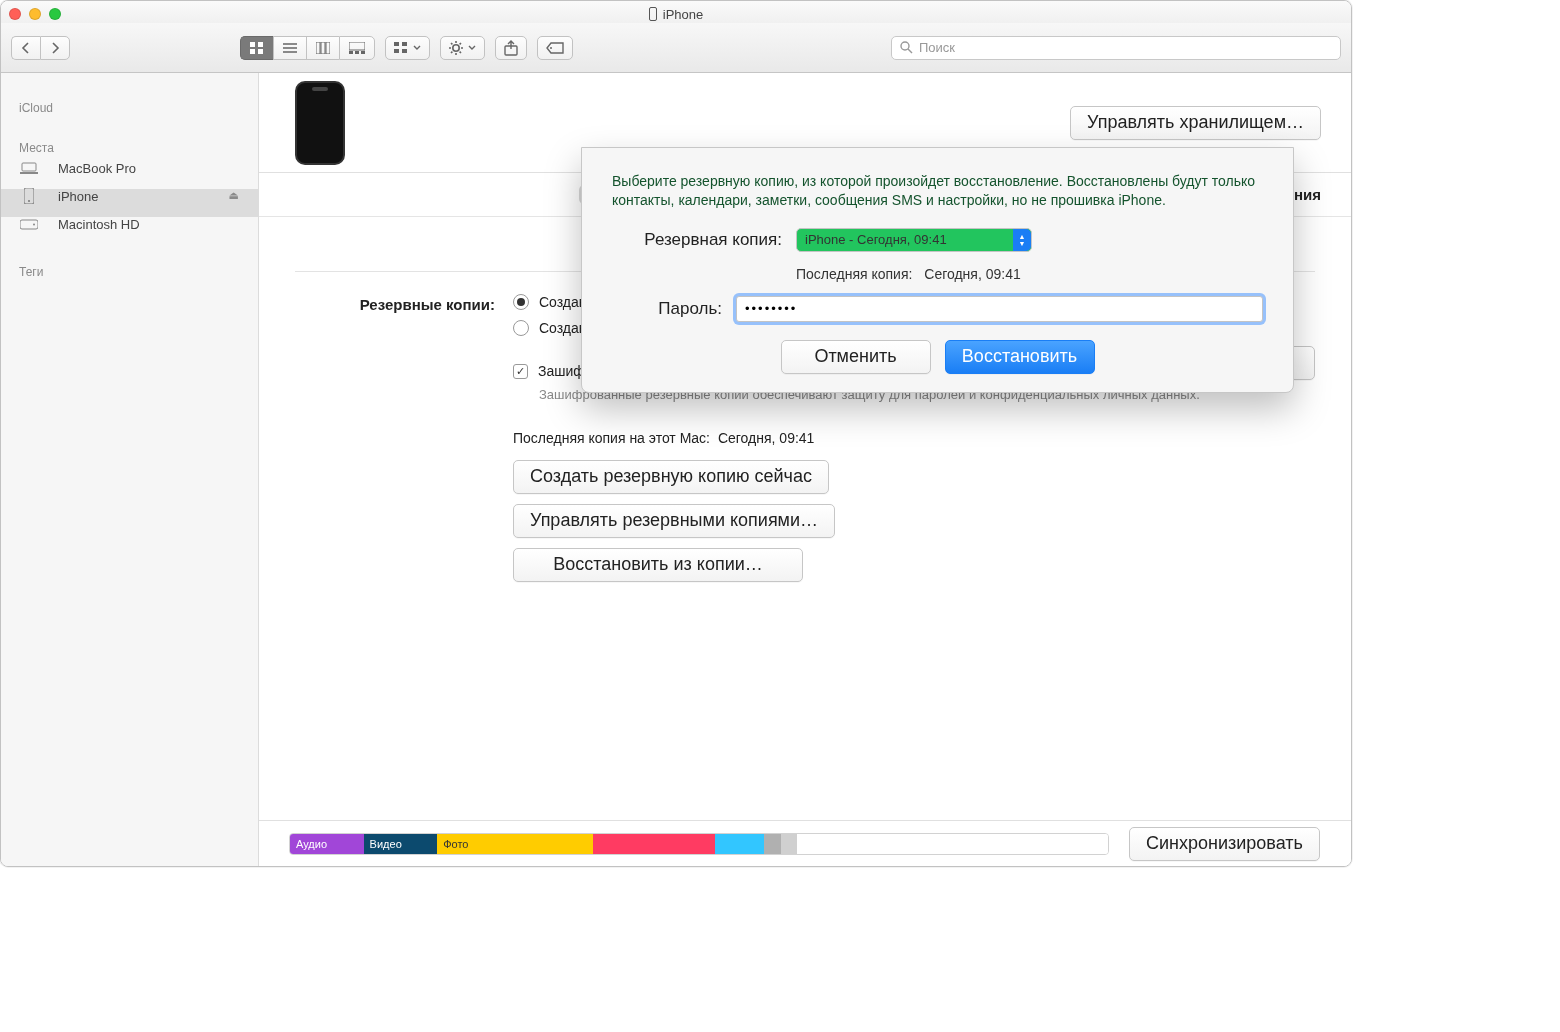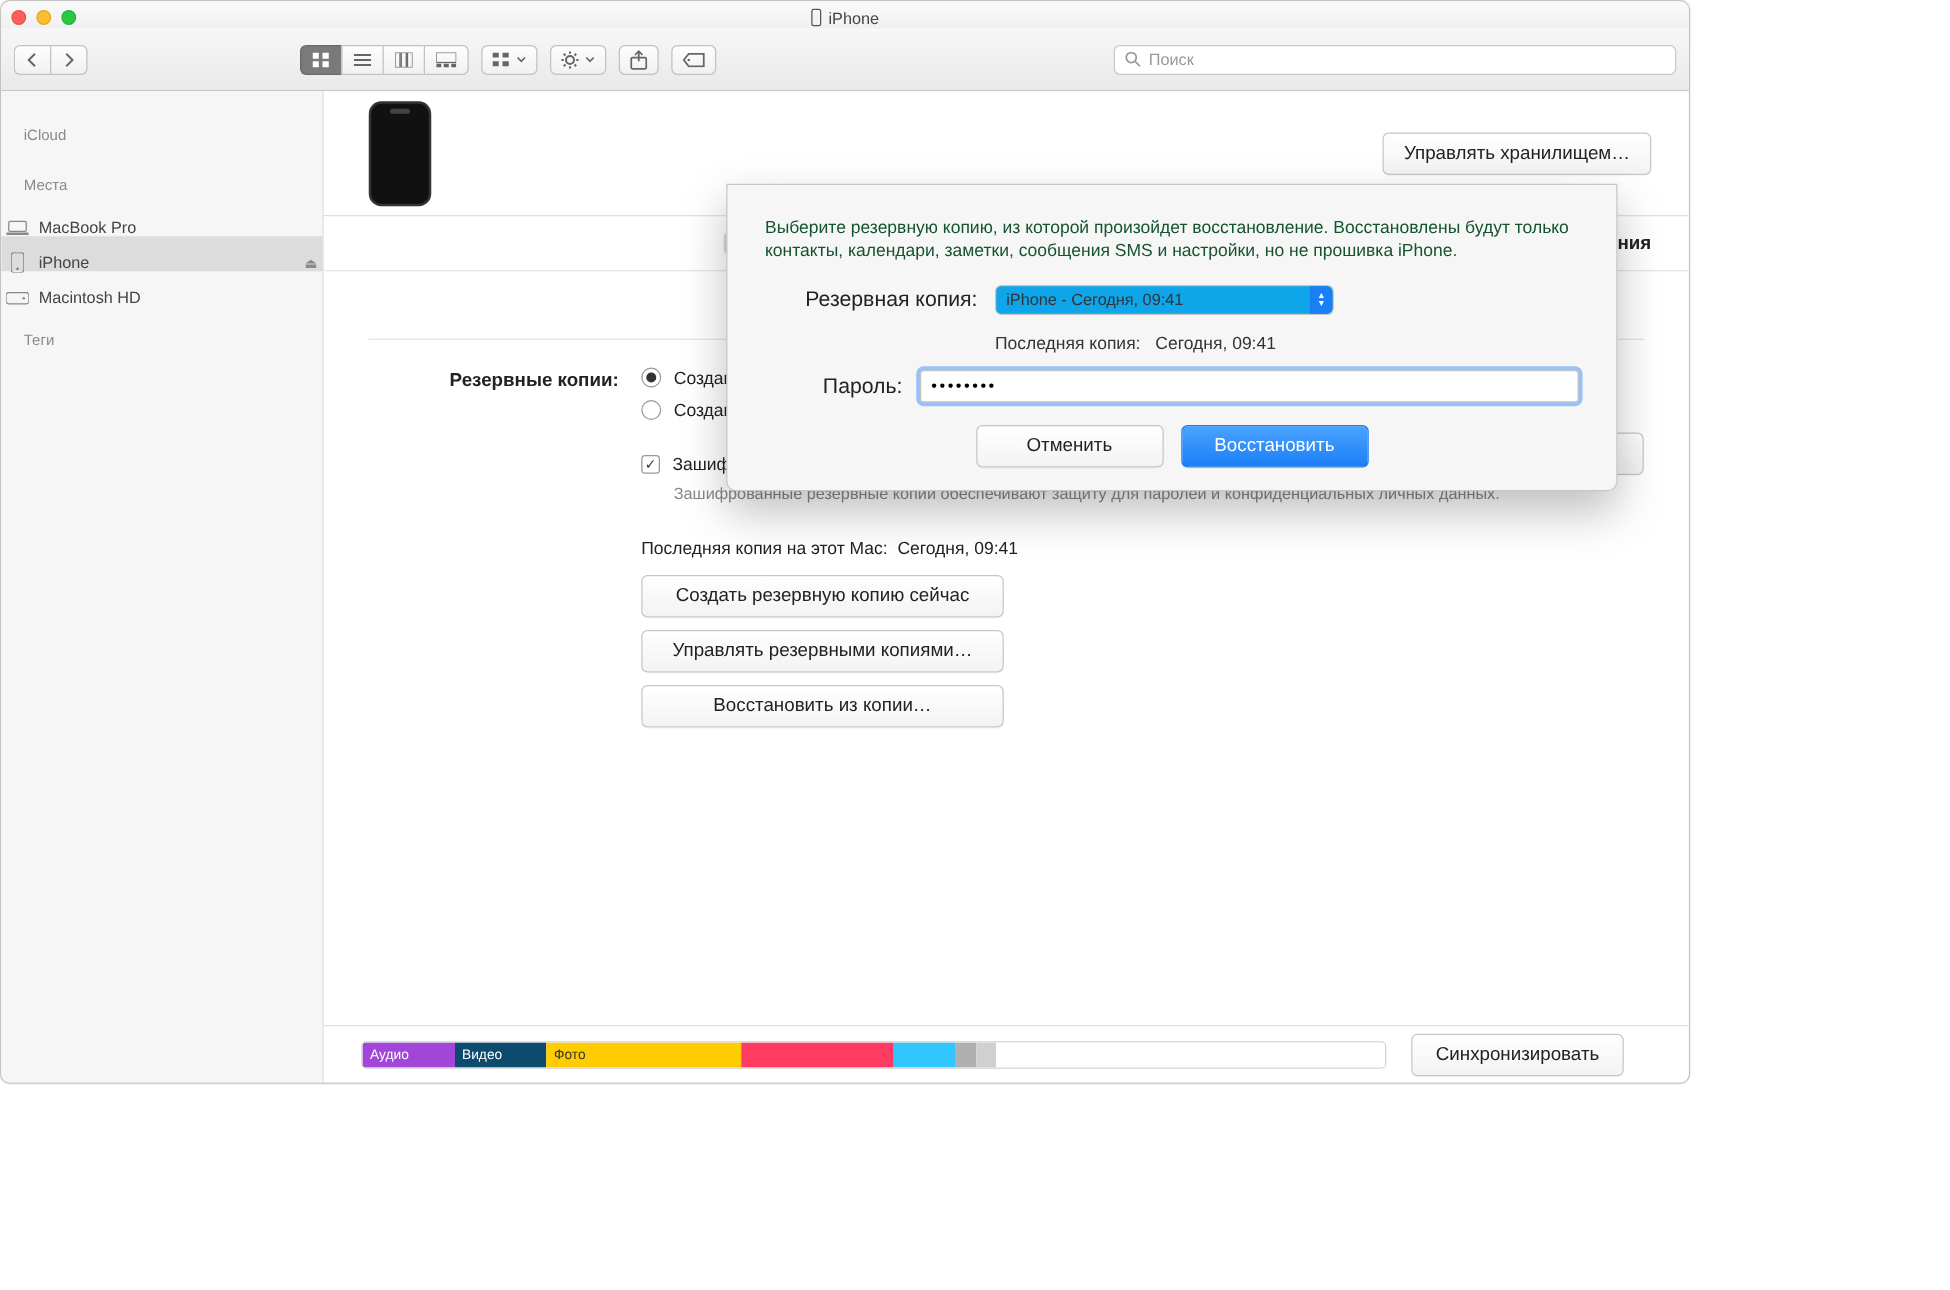--- a/index.html
+++ b/index.html
@@ -20,55 +20,55 @@
   .seg { padding:0 9px; border-right:0;}
   .seg:first-child{border-top-left-radius:5px;border-bottom-left-radius:5px}
   .seg:last-child{border-right:1px solid #c2c2c2;border-top-right-radius:5px;border-bottom-right-radius:5px}
   .seg.active{background:#7a7a7a;color:#fff;border-color:#6a6a6a}
   .spacer{flex:1}
   .search { width:450px; height:24px; border:1px solid #c8c8c8; border-radius:5px; background:#fff; display:flex; align-items:center; padding:0 8px; color:#999;}
   
   .body { display:flex; height:calc(100% - 72px); }
   .sidebar { width:258px; background:#f6f6f6; border-right:1px solid #dcdcdc; padding-top:12px; font-size:13px;}
   .side-head { color:#8a8a8a; font-size:12px; padding:6px 18px; }
-  .side-item { height:28px; display:flex; align-items:flex-end; gap:8px; padding:0 4px; color:#444; cursor:default;}
+  .side-item { height:28px; display:flex; align-items:flex-start; gap:20px; padding:0 19px; color:#444; cursor:default;}
   .side-item.selected { background:#dcdcdc; }
   .sic { width:18px; height:14px; display:flex; align-items:center; justify-content:center; color:#777; }
   .eject { margin-left:auto; font-size:11px; color:#8a8a8a;}
   .content { flex:1; position:relative; overflow:hidden; background:#fff;}
   .topstrip { height:100px; border-bottom:1px solid #e0e0e0; display:flex; align-items:center; padding:0 30px; gap:20px;}
   .devimg { width:50px; height:84px; border:2px solid #333; border-radius:10px; background:#111; position:relative; margin-left:6px;}
   .devimg::after{content:"";position:absolute;left:50%;top:4px;width:16px;height:4px;margin-left:-8px;background:#444;border-radius:2px}
   .manage-storage { margin-left:auto; }
   .tabbar { height:44px; border-bottom:1px solid #e5e5e5; display:flex; align-items:center; gap:34px; padding:0 30px 0 320px; font-size:15px; font-weight:600; color:#222;}
   .tabbar .chip { background:#d8d8d8; border-radius:5px; padding:2px 10px; font-weight:500; font-size:13px; color:#333; min-width:18px; text-align:center;}
   .main-pane { padding:20px 36px 0 36px; }
   .row { display:flex; align-items:flex-start; gap:18px; margin-bottom:24px;}
   .rowlabel { width:200px; text-align:right; font-weight:700; font-size:15px; color:#222; padding-top:2px;}
   .rowbody { flex:1; font-size:14px; color:#222;}
   .radio { display:flex; align-items:center; gap:10px; margin-bottom:10px;}
   .rcircle{width:16px;height:16px;border:1px solid #999;border-radius:50%;display:flex;align-items:center;justify-content:center;background:#fff}
   .rcircle.on::after{content:"";width:8px;height:8px;border-radius:50%;background:#333}
   .chk { display:flex; align-items:center; gap:10px; margin-top:16px;}
   .cbox{width:15px;height:15px;border:1px solid #999;border-radius:3px;background:#fff;display:flex;align-items:center;justify-content:center;font-size:11px;color:#333}
   .hint { color:#888; font-size:13px; margin-left:26px; margin-top:6px; line-height:1.35;}
-  .btn { height:26px; padding:16px 16px; background:linear-gradient(#fff,#f3f3f3); border:1px solid #c6c6c6; border-radius:5px; font-size:15px; color:#222; display:inline-flex; align-items:center; justify-content:center; box-shadow:0 1px 0 rgba(0,0,0,.03);}
+  .btn { height:26px; padding:16px 16px; background:linear-gradient(#fff,#f3f3f3); border:1px solid #c6c6c6; border-radius:5px; font-size:18px; color:#222; display:inline-flex; align-items:center; justify-content:center; box-shadow:0 1px 0 rgba(0,0,0,.03);}
   .btn-wide{min-width:290px;justify-content:center;margin-bottom:10px;display:flex}
   .btn-primary { background:linear-gradient(#4aa3ff,#1a7ef5); color:#fff; border-color:#1a7ef5;}
   hr.sep{border:0;border-top:1px solid #e3e3e3;margin:18px 0 22px}
   
   .bottom { position:absolute; bottom:0; left:0; right:0; height:46px; border-top:1px solid #e0e0e0; display:flex; align-items:center; padding:0 18px 0 30px; gap:20px;}
   .usage { flex:1; max-width:820px; height:22px; border:1px solid #d2d2d2; border-radius:4px; overflow:hidden; display:flex; font-size:11px; color:#fff;justify-content:center;}
   .useg{display:flex;align-items:center;padding-left:6px}
   
   .modal { position:absolute; top:74px; left:322px; width:713px; background:#f6f6f6; border:1px solid #c7c7c7; border-radius:0 0 8px 8px; box-shadow:0 16px 36px rgba(0,0,0,.25); padding:24px 30px 18px 30px;}
   .modal p.lead { font-size:14px; color:#14532d; line-height:1.35; margin-bottom:18px;}
   .mrow { display:flex; align-items:center; margin-bottom:14px; gap:14px;}
   .mlabel { width:170px; text-align:right; font-size:17px; color:#222;}
-  .popup { flex:0 0 auto; width:271px; height:24px; border:1px solid #c4c4c4; border-radius:5px; background:#0ea5e9; display:flex; align-items:center; padding:0 8px; position:relative; font-size:13px;}
+  .popup { flex:0 0 auto; width:236px; height:24px; border:1px solid #c4c4c4; border-radius:5px; background:#22c55e; display:flex; align-items:center; padding:0 8px; position:relative; font-size:13px;}
   .popup .caps { position:absolute; right:0; top:0; bottom:0; width:18px; background:#1a7ef5; border-top-right-radius:5px; border-bottom-right-radius:5px; display:flex; flex-direction:column; align-items:center; justify-content:center; color:#fff; font-size:7px; line-height:7px;}
   .pwfield { flex:1; height:26px; border:1px solid #c4c4c4; border-radius:3px; background:#fff; padding:0 8px; font-size:13px; letter-spacing:2px; box-shadow:0 0 0 3px rgba(72,150,255,.55); outline:none;}
   .mbuttons{display:flex;justify-content:center;gap:14px;margin-top:18px}
   .mbuttons .btn{min-width:150px;justify-content:center}
   
   svg{display:block}
 </style>
 </head>
 <body>
 

